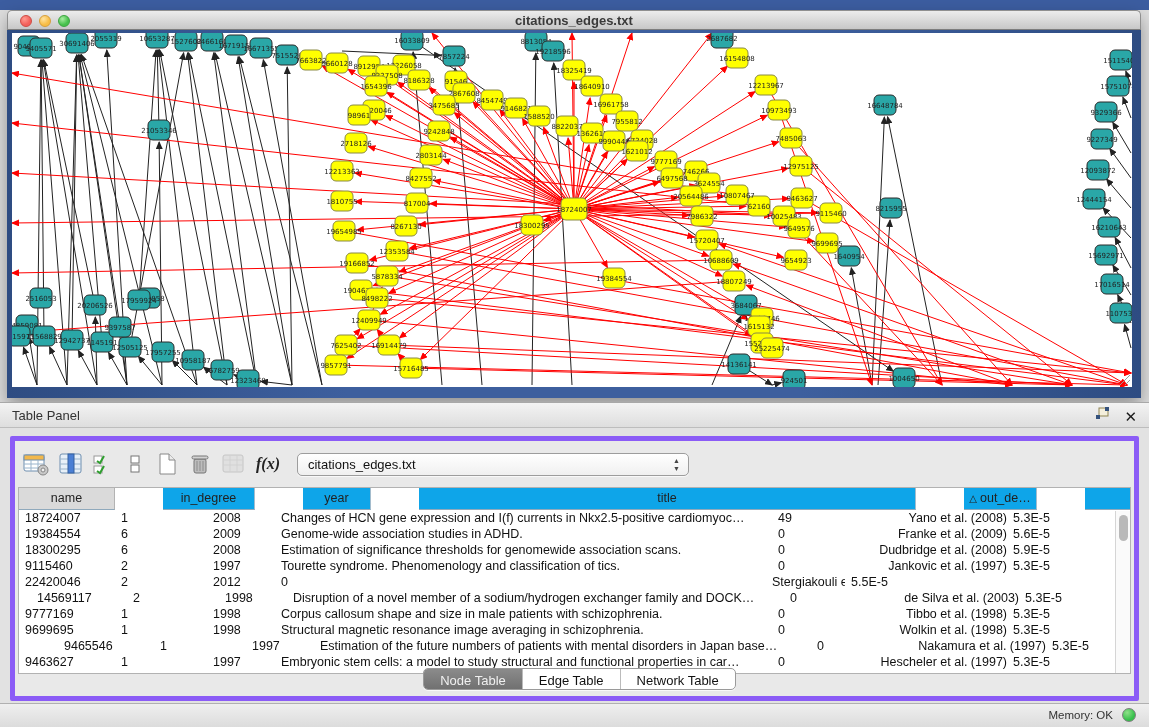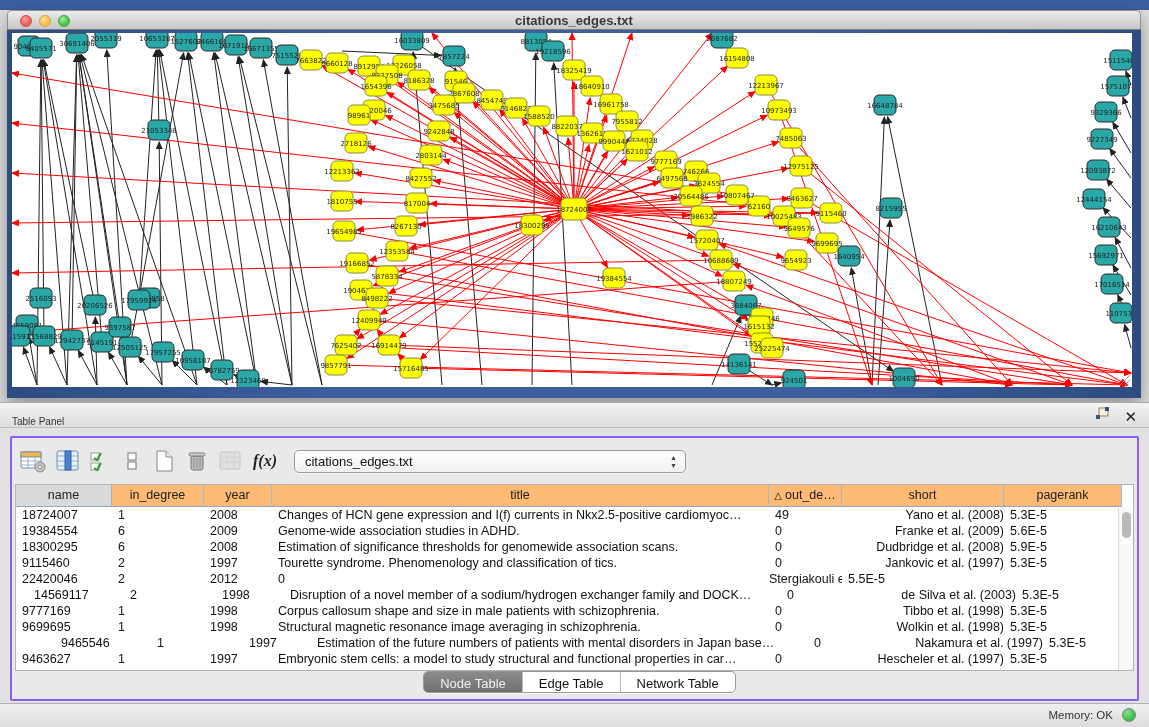--- a/index.html
+++ b/index.html
@@ -20,38 +20,38 @@
   .tl.green{background:radial-gradient(circle at 35% 30%,#a8eda0,#46c14c 60%);border:1px solid #3aa43f;}
   .win-title{position:absolute;left:0;right:0;top:2px;text-align:center;font-size:13px;font-weight:700;color:#3a3a3a;}
   .frame{position:absolute;left:0;top:20px;right:0;bottom:0;background:linear-gradient(90deg,#2e4c82,#3d5f9e 30%,#3d5f9e 70%,#2e4c82);
       padding:3px 9px 11px 5px;}
   .canvas{position:relative;width:1120px;height:354px;background:#ffffff;overflow:hidden;}
   .canvas svg{display:block;}
   .grip{position:absolute;right:1px;bottom:1px;}
   
   .panel-header{position:absolute;left:0;top:402px;width:1149px;height:26px;
       background:linear-gradient(#f3f3f3,#dedede);border-top:1px solid #a8a8a8;border-bottom:1px solid #bdbdbd;}
-  .panel-title{position:absolute;left:12px;top:5px;font-size:10px;color:#333;margin-top:8px;}
+  .panel-title{position:absolute;left:12px;top:5px;font-size:13px;color:#333;}
   .ph-icons{position:absolute;right:12px;top:4px;display:flex;align-items:center;gap:14px;}
   .close-x{font-size:15px;font-weight:700;color:#1a1a1a;line-height:15px;cursor:default;}
   .panel-body{position:absolute;left:0;top:428px;width:1149px;height:275px;background:#e2e2e2;}
   .inner-panel{position:absolute;left:10px;right:10px;top:8px;bottom:2px;background:#e9e9e9;
-      border:2px solid #8b5cf6;border-radius:2px;}
+      border:5px solid #8b5cf6;border-radius:2px;}
   .toolbar{position:absolute;left:8px;top:6px;height:34px;display:flex;align-items:center;gap:9px;}
   .tbtn{display:flex;align-items:center;justify-content:center;min-width:22px;height:28px;}
   .fx{font-family:"Liberation Serif","DejaVu Serif",serif;font-style:italic;font-weight:700;font-size:16px;color:#222;}
   .combo{position:relative;margin-left:8px;width:392px;height:23px;border:1px solid #9d9d9d;border-radius:5px;
       background:linear-gradient(#ffffff,#f0f0f0);box-shadow:0 1px 1px rgba(255,255,255,.8);}
   .combo-text{position:absolute;left:10px;top:3px;font-size:13px;color:#111;}
   .stepper{position:absolute;right:8px;top:3px;display:flex;flex-direction:column;line-height:8px;font-size:7px;color:#444;}
   
   .table-wrap{position:absolute;left:3px;right:3px;top:46px;height:187px;background:#fff;border:1px solid #b2b2b2;overflow:hidden;}
   .thead,.trow{display:grid;}
-  .thead{height:22px;line-height:21px;font-size:12.5px;}
-  .th{background:#fdba74;border-right:1px solid #a3bccd;border-bottom:1px solid #8fa9bc;text-align:center;
+  .thead{height:22px;line-height:21px;font-size:12.5px;gap:48px;}
+  .th{background:#0ea5e9;border-right:1px solid #a3bccd;border-bottom:1px solid #8fa9bc;text-align:center;
       overflow:hidden;white-space:nowrap;}
   .th.first{background:#dadada;border-right:1px solid #b3b3b3;}
   .sortmark{font-size:10px;margin-right:3px;color:#222;}
   .trow{height:16px;line-height:16px;font-size:12.5px;color:#111;}
   .td{padding-left:6px;overflow:hidden;white-space:nowrap;}
   .td.center{text-align:right;padding-left:0;}
   .vscroll{position:absolute;top:23px;right:0;bottom:0;width:15px;background:#fafafa;border-left:1px solid #d5d5d5;}
   .vthumb{position:absolute;left:3px;top:4px;width:9px;height:26px;border-radius:5px;background:#b9b9b9;}
   
   .tabbar{position:absolute;left:10px;right:0;bottom:6px;display:flex;justify-content:center;}

